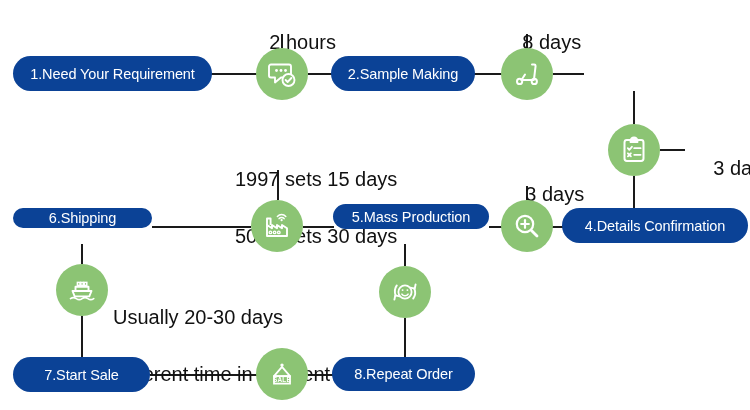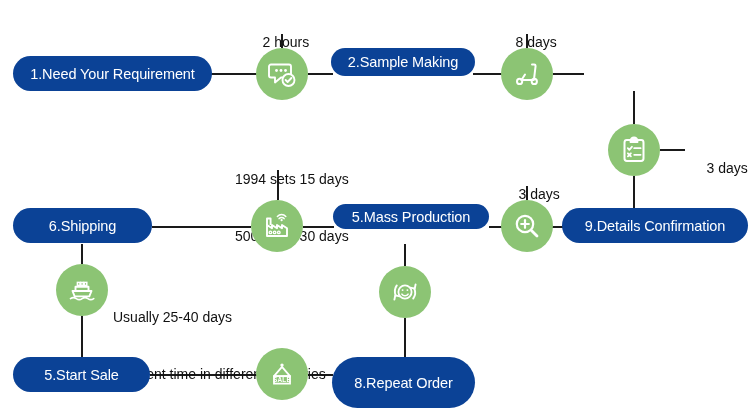--- a/index.html
+++ b/index.html
@@ -40,21 +40,21 @@
     background:#8cc474;
     display:flex;align-items:center;justify-content:center;
     z-index:6;
   }
   .icircle svg{display:block;}
 
   
   .note{
     position:absolute;
     color:#111111;
-    font-size:14px;
+    font-size:20px;
     line-height:19px;
     white-space:pre;
     z-index:4;
   }
 </style>
 </head>
 <body>
 
 <div id="stage">
 
@@ -84,42 +84,42 @@
   <div class="line v" style="left:404px;top:244px;height:22px;"></div>
   <div class="line v" style="left:404px;top:318px;height:42px;"></div>
 
   <div class="line h" style="left:150px;top:374px;width:107px;"></div>
   <div class="line h" style="left:308px;top:374px;width:25px;"></div>
 
   <div class="pill" style="left:13px;top:56px;width:199px;height:35px;">
     <span>1.Need Your Requirement</span>
   </div>
 
-  <div class="pill" style="left:331px;top:48px;width:144px;height:28px;">
+  <div class="pill" style="left:331px;top:56px;width:144px;height:35px;">
     <span>2.Sample Making</span>
   </div>
 
 
   <div class="pill" style="left:562px;top:208px;width:186px;height:35px;">
-    <span>9.Details Confirmation</span>
+    <span>4.Details Confirmation</span>
   </div>
 
   <div class="pill" style="left:333px;top:204px;width:156px;height:25px;">
     <span>5.Mass Production</span>
   </div>
 
-  <div class="pill" style="left:13px;top:208px;width:139px;height:35px;">
+  <div class="pill" style="left:13px;top:208px;width:139px;height:20px;">
     <span>6.Shipping</span>
   </div>
 
   <div class="pill" style="left:13px;top:357px;width:137px;height:35px;">
-    <span>5.Start Sale</span>
-  </div>
-
-  <div class="pill" style="left:332px;top:357px;width:143px;height:51px;">
+    <span>7.Start Sale</span>
+  </div>
+
+  <div class="pill" style="left:332px;top:357px;width:143px;height:34px;">
     <span>8.Repeat Order</span>
   </div>
 
   <div class="icircle" style="left:256px;top:48px;">
     <span>
       <svg width="30" height="30" viewBox="0 0 30 30">
         <path d="M4 5.5 h18 a2 2 0 0 1 2 2 v9 a2 2 0 0 1 -2 2 h-8 l-6 5 v-5 h-4 a2 2 0 0 1 -2 -2 v-9 a2 2 0 0 1 2 -2 z" fill="none" stroke="#ffffff" stroke-width="1.9" stroke-linejoin="round"></path>
         <circle cx="9.5" cy="11.5" r="1.4" fill="#ffffff"></circle>
         <circle cx="14" cy="11.5" r="1.4" fill="#ffffff"></circle>
         <circle cx="18.5" cy="11.5" r="1.4" fill="#ffffff"></circle>
@@ -229,22 +229,22 @@
 
   <div class="note" style="left:691px;top:140px;">
     <span>3 days</span>
   </div>
 
   <div class="note" style="left:503px;top:166px;">
     <span>3 days</span>
   </div>
 
   <div class="note" style="left:235px;top:132px;">
-    <div>1994 sets 15 days</div>
+    <div>1997 sets 15 days</div>
     <div>5000 sets 30 days</div>
   </div>
 
   <div class="note" style="left:113px;top:270px;">
-    <div>Usually 25-40 days</div>
+    <div>Usually 20-30 days</div>
     <div>Different time in different countries</div>
   </div>
 
 </div>
 
 </body></html>

